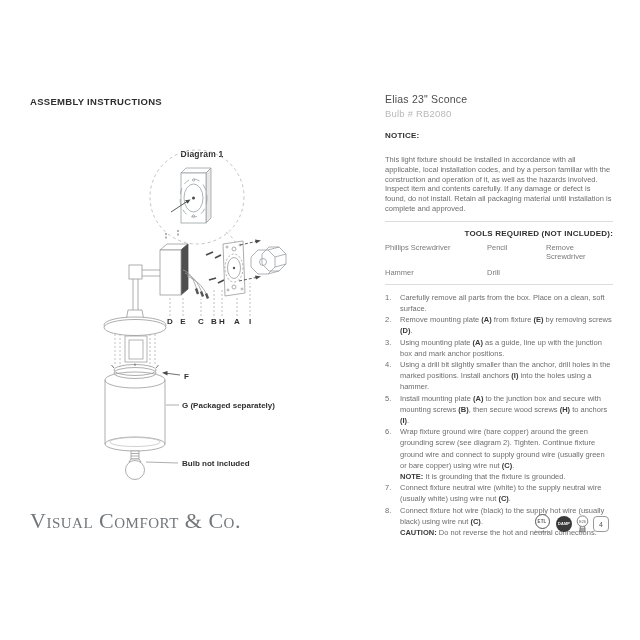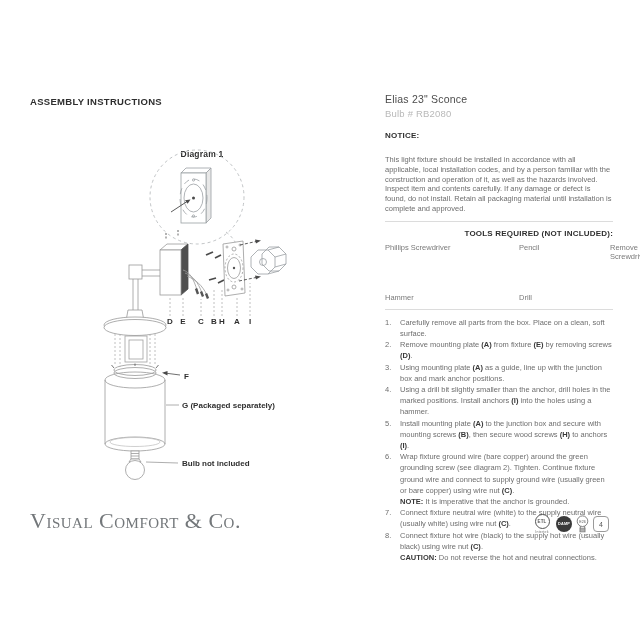--- a/index.html
+++ b/index.html
@@ -21,21 +21,21 @@
   
   .right-col { position:absolute; left:385px; top:93px; width:228px; }
   .product-name { font-size:10.5px; color:#4c4c4c; letter-spacing:.2px; }
   .item-number { font-size:9.5px; color:#b8b8b8; margin-top:3px; letter-spacing:.2px; }
   .section-label { font-size:8px; font-weight:bold; color:#2f2f2f; margin-top:12px; letter-spacing:.2px; }
   .notice-body { font-size:7.5px; line-height:9.8px; color:#6e6e6e; margin-top:15px; }
   .rule { border:none; border-top:1px solid #dcdcdc; margin-top:7px; }
   .tools-label { margin-top:7px;text-align:right; }
   .tools-grid {
     display:grid; grid-template-columns:102px 59px auto;
-    font-size:7.5px; color:#7a7a7a; margin-top:5px; row-gap:7px;gap:32px;
+    font-size:7.5px; color:#7a7a7a; margin-top:5px; row-gap:7px;
   }
   .steps { margin-top:7px; }
   .step { display:flex; font-size:7.5px; line-height:11.2px; color:#6e6e6e; }
   .step-num { width:15px; flex:0 0 15px; }
   .step-body { flex:1; }
   .step-body .b { font-weight:bold; color:#383838; }
 
   
   .diagram-wrap { position:absolute; left:30px; top:140px; width:310px; height:370px; }
   svg text { font-family:"Liberation Sans", sans-serif; }
@@ -267,21 +267,21 @@
         <div class="step">
           <span class="step-num">4.</span>
           <span class="step-body"><span>Using a drill bit slightly smaller than the anchor, drill holes in the marked positions. Install anchors </span><span class="b">(I)</span><span> into the holes using a hammer.</span></span>
         </div>
         <div class="step">
           <span class="step-num">5.</span>
           <span class="step-body"><span>Install mounting plate </span><span class="b">(A)</span><span> to the junction box and secure with mounting screws </span><span class="b">(B)</span><span>, then secure wood screws </span><span class="b">(H)</span><span> to anchors </span><span class="b">(I)</span><span>.</span></span>
         </div>
         <div class="step">
           <span class="step-num">6.</span>
-          <span class="step-body"><span>Wrap fixture ground wire (bare copper) around the green grounding screw (see diagram 2). Tighten. Continue fixture ground wire and connect to supply ground wire (usually green or bare copper) using wire nut </span><span class="b">(C)</span><span>.</span><br><span class="b">NOTE:</span><span> It is imperative that the anchor is grounded.</span></span>
+          <span class="step-body"><span>Wrap fixture ground wire (bare copper) around the green grounding screw (see diagram 2). Tighten. Continue fixture ground wire and connect to supply ground wire (usually green or bare copper) using wire nut </span><span class="b">(C)</span><span>.</span><br><span class="b">NOTE:</span><span> It is grounding that the fixture is grounded.</span></span>
         </div>
         <div class="step">
           <span class="step-num">7.</span>
           <span class="step-body"><span>Connect fixture neutral wire (white) to the supply neutral wire (usually white) using wire nut </span><span class="b">(C)</span><span>.</span></span>
         </div>
         <div class="step">
           <span class="step-num">8.</span>
           <span class="step-body"><span>Connect fixture hot wire (black) to the supply hot wire (usually black) using wire nut </span><span class="b">(C)</span><span>.</span><br><span class="b">CAUTION:</span><span> Do not reverse the hot and neutral connections.</span></span>
         </div>
       </div>

